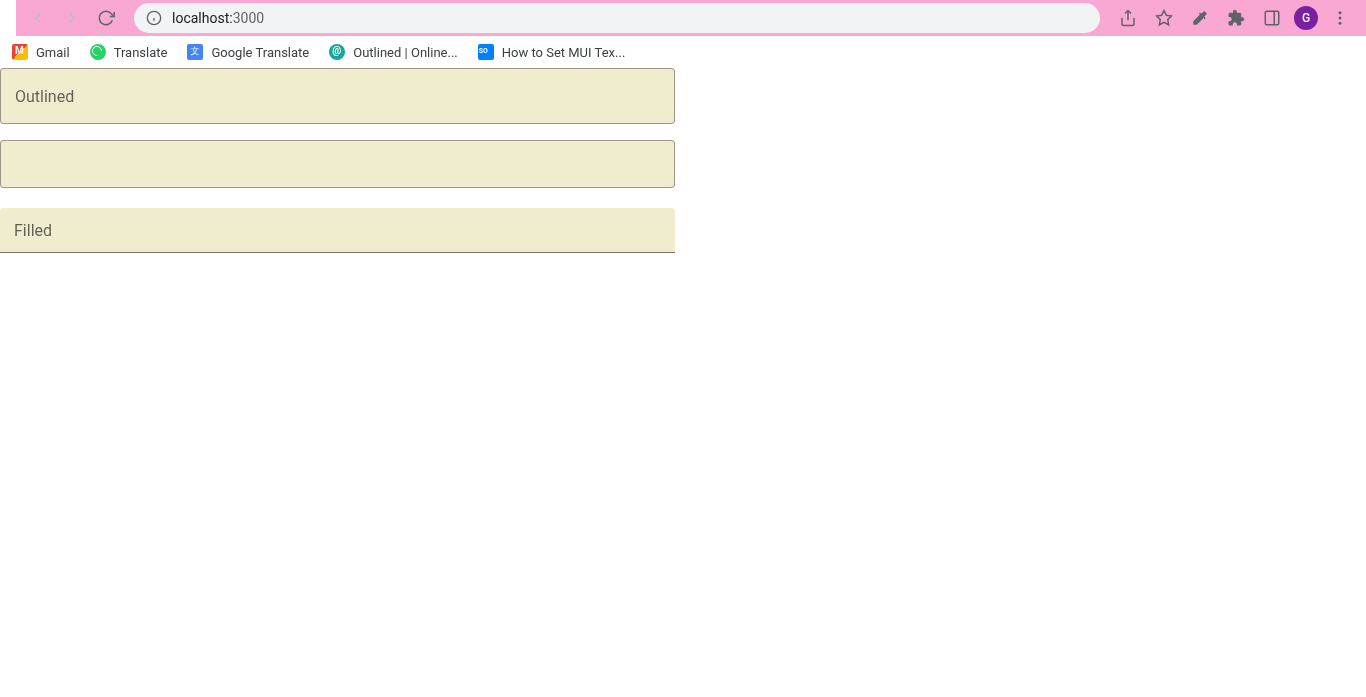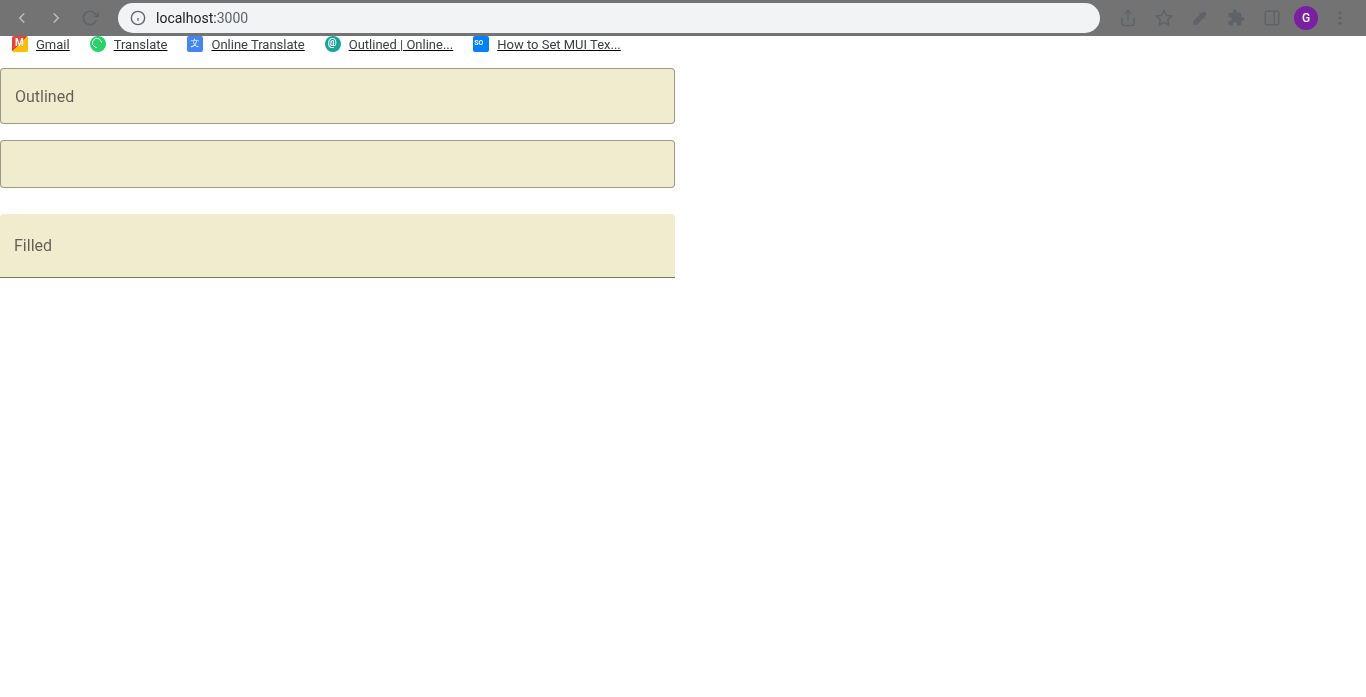--- a/index.html
+++ b/index.html
@@ -13,22 +13,23 @@
       height: 697px;
       background: #fff;
       overflow: hidden;
     }
     
     .browser-toolbar {
       height: 36px;
       display: flex;
       align-items: center;
       padding: 0 8px;
-      background: #737373;
+      background: #f9a8d4;
       gap: 6px;
+      margin-left: 16px;
     }
     .nav-btn {
       width: 28px;
       height: 28px;
       display: flex;
       align-items: center;
       justify-content: center;
       border-radius: 50%;
       color: #5f6368;
       cursor: pointer;
@@ -97,25 +98,24 @@
       display: flex;
       align-items: center;
       justify-content: center;
       font-size: 12px;
       font-weight: 500;
     }
     
     .bookmarks-bar {
       height: 32px;
       display: flex;
-      align-items: flex-start;
+      align-items: center;
       padding: 0 12px;
       gap: 20px;
       background: #fff;
-      text-decoration: underline;
     }
     .bookmark {
       display: flex;
       align-items: center;
       gap: 8px;
       font-size: 13px;
       color: #3c4043;
       cursor: pointer;
     }
     .bookmark-icon {
@@ -192,21 +192,21 @@
       color:#fff;
       position:absolute;
       left:1px;
       top:3px;
       font-weight:bold;
     }
     
     .content {
       padding: 0;
       display: flex;
-      gap: 26px;
+      gap: 20px;
       flex-wrap: wrap;
     }
     .field-col {
       width: 675px;
       display: flex;
       flex-direction: column;
       gap: 16px;
     }
     .field-col.right {
       width: 675px;
@@ -225,21 +225,21 @@
     .mui-outlined.empty {
       height: 48px;
     }
     .mui-label {
       font-size: 16px;
       color: rgba(0,0,0,0.6);
     }
     
     .mui-filled {
       position: relative;
-      height: 64px;
+      height: 45px;
       background: #f0edcf;
       border: none;
       border-bottom: 1px solid rgba(0,0,0,0.5);
       border-top-left-radius: 4px;
       border-top-right-radius: 4px;
       display: flex;
       align-items: center;
       padding: 0 14px;
     }
   </style>
@@ -321,21 +321,21 @@
   <div class="bookmark">
     <span class="bookmark-icon gmail-icon"></span>
     <span>Gmail</span>
   </div>
   <div class="bookmark">
     <span class="bookmark-icon whatsapp-icon"></span>
     <span>Translate</span>
   </div>
   <div class="bookmark">
     <span class="bookmark-icon gtranslate-icon"></span>
-    <span>Online Translate</span>
+    <span>Google Translate</span>
   </div>
   <div class="bookmark">
     <span class="bookmark-icon photopea-icon"></span>
     <span>Outlined | Online...</span>
   </div>
   <div class="bookmark">
     <span class="bookmark-icon mui-icon"></span>
     <span>How to Set MUI Tex...</span>
   </div>
 </div>

